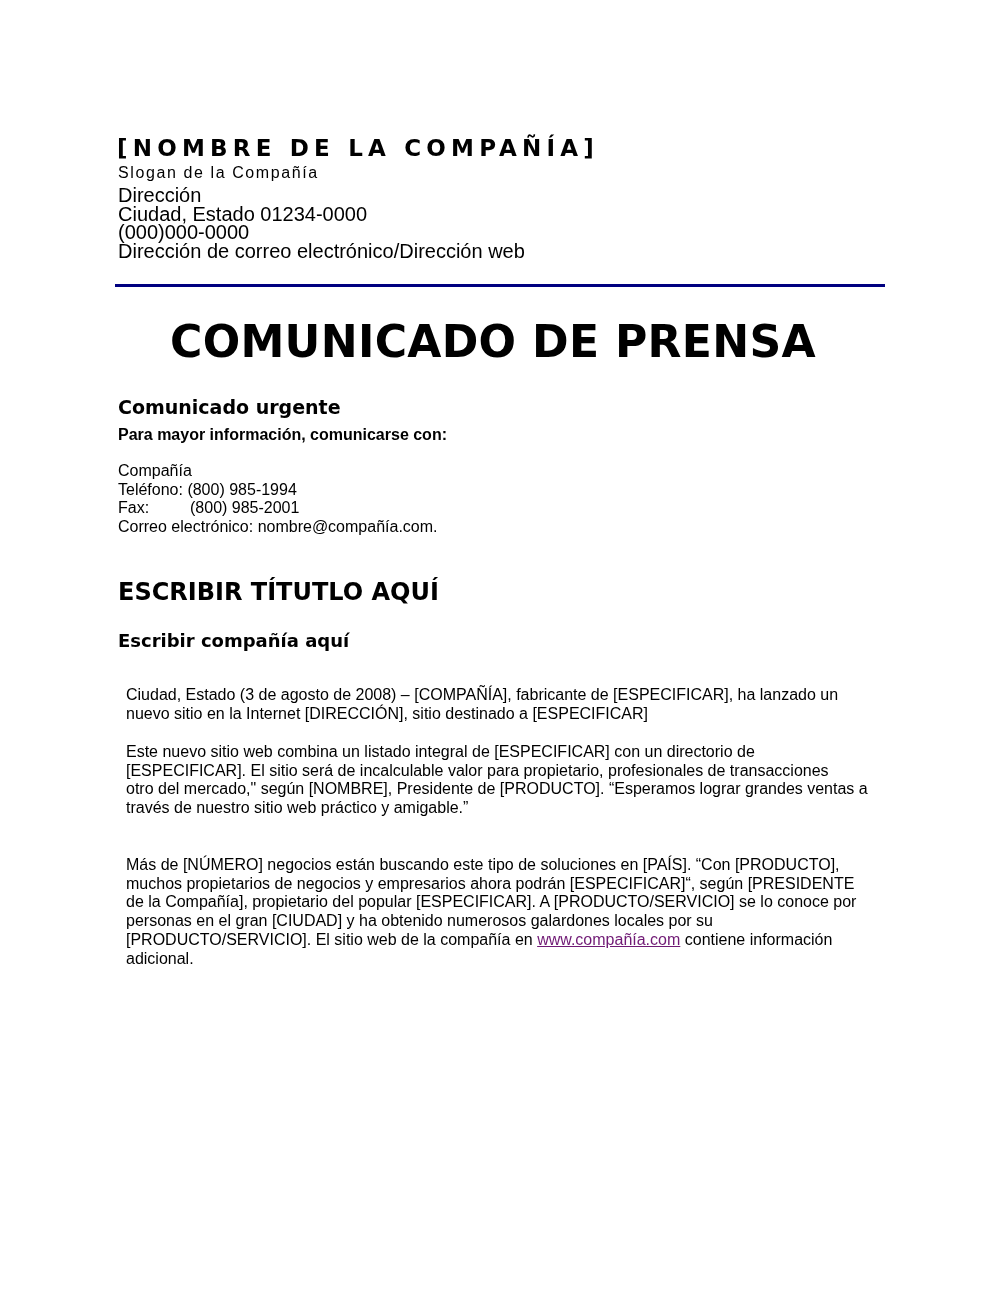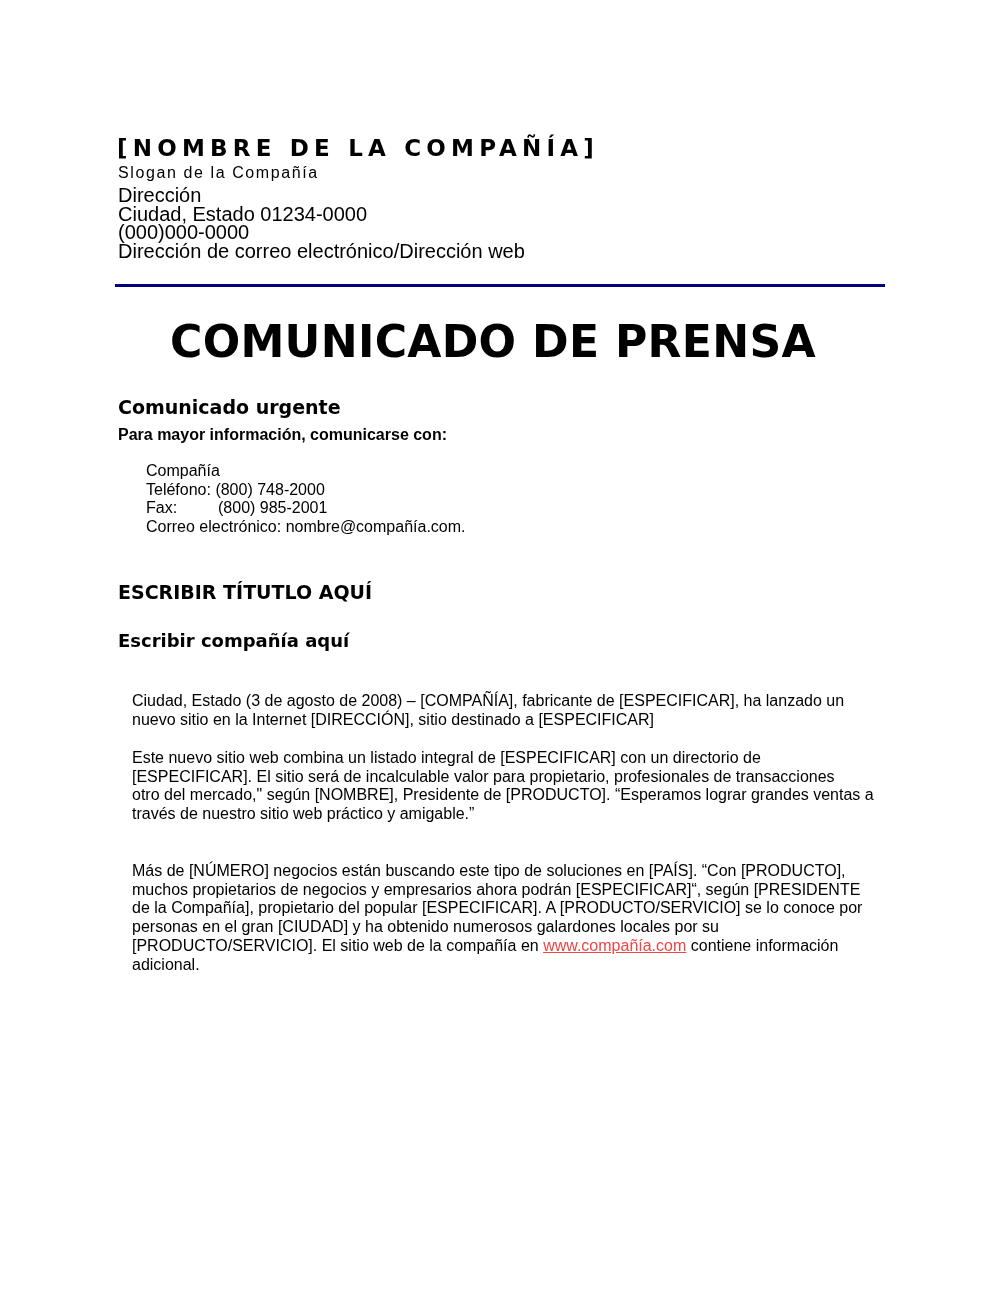--- a/index.html
+++ b/index.html
@@ -90,56 +90,56 @@
       white-space: nowrap;
       font-weight: bold;
     }
     .contact-block {
       position: absolute;
       left: 118px;
       top: 462px;
       font-size: 16px;
       line-height: 18.7px;
     }
-    .contact-block .row { white-space: nowrap; display: flex; margin-left: 28px; }
+    .contact-block .row { white-space: nowrap; display: flex; }
     .contact-block .label-fax { display: inline-block; width: 72px; }
     .article-title {
       position: absolute;
       left: 118px;
       top: 578px;
       font-family: "DejaVu Sans", sans-serif;
       font-weight: bold;
-      font-size: 19px;
+      font-size: 24px;
       line-height: 28px;
       white-space: nowrap;
     }
     .article-subtitle {
       position: absolute;
       left: 118px;
       top: 629px;
       font-family: "DejaVu Sans", sans-serif;
       font-weight: bold;
       font-size: 18px;
       line-height: 24px;
       white-space: nowrap;
     }
     .para {
       position: absolute;
       left: 118px;
       width: 770px;
       font-size: 16px;
       line-height: 18.7px;
-      margin: 14px;
+      margin: 8px;
     }
     .para .line { display: block; white-space: nowrap; }
     .p1 { top: 678px; }
     .p2 { top: 735px; }
     .p3 { top: 848px; }
     .link {
-      color: #ef4444;
+      color: #701a75;
       text-decoration: underline;
       cursor: pointer;
     }
   </style>
 </head>
 <body>
 
 <div class="page">
 
   <div class="company-name">[NOMBRE DE LA COMPAÑÍA]</div>
@@ -157,21 +157,21 @@
   <div class="main-title">COMUNICADO DE PRENSA</div>
 
   <div class="section-heading">Comunicado urgente</div>
   <div class="contact-intro">Para mayor información, comunicarse con:</div>
 
   <div class="contact-block">
     <div class="row">
       <span>Compañía</span>
     </div>
     <div class="row">
-      <span>Teléfono:</span>&nbsp;<span>(800) 748-2000</span>
+      <span>Teléfono:</span>&nbsp;<span>(800) 985-1994</span>
     </div>
     <div class="row">
       <span class="label-fax">Fax:</span>
         <span>(800) 985-2001</span>
     </div>
     <div class="row">
       <span>Correo electrónico:</span>&nbsp;<span>nombre@compañía.com.</span>
     </div>
   </div>
 

